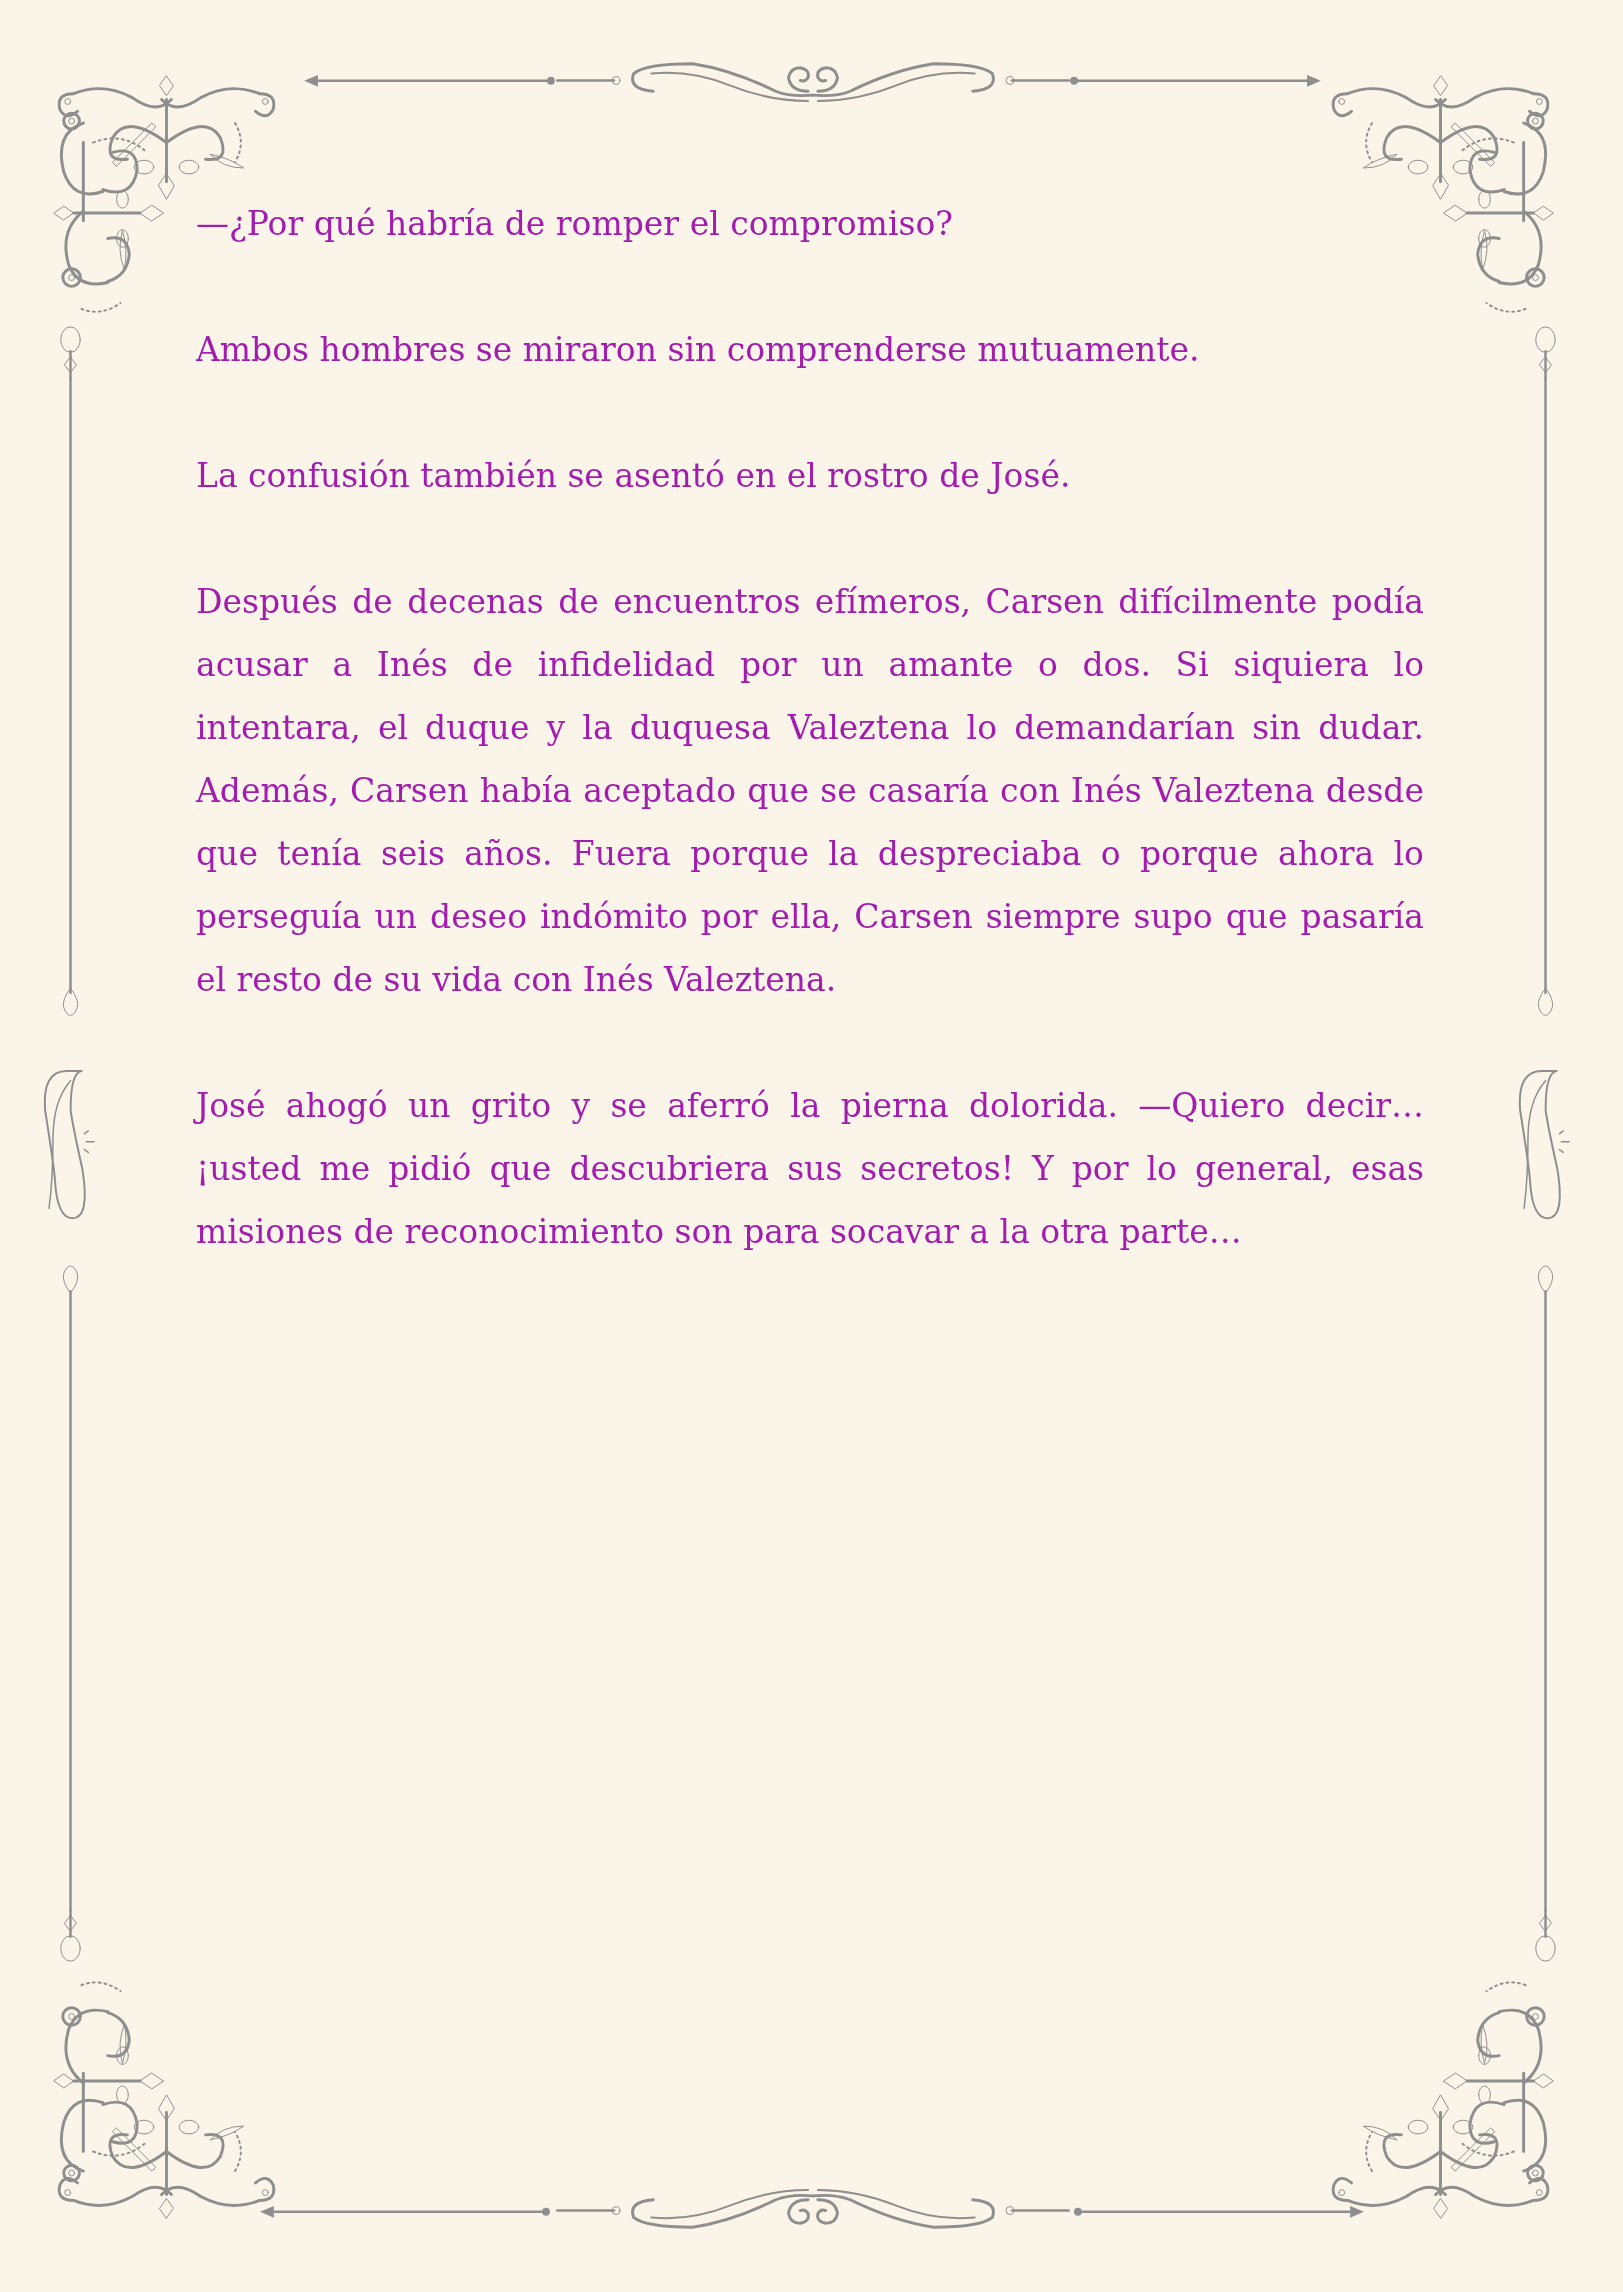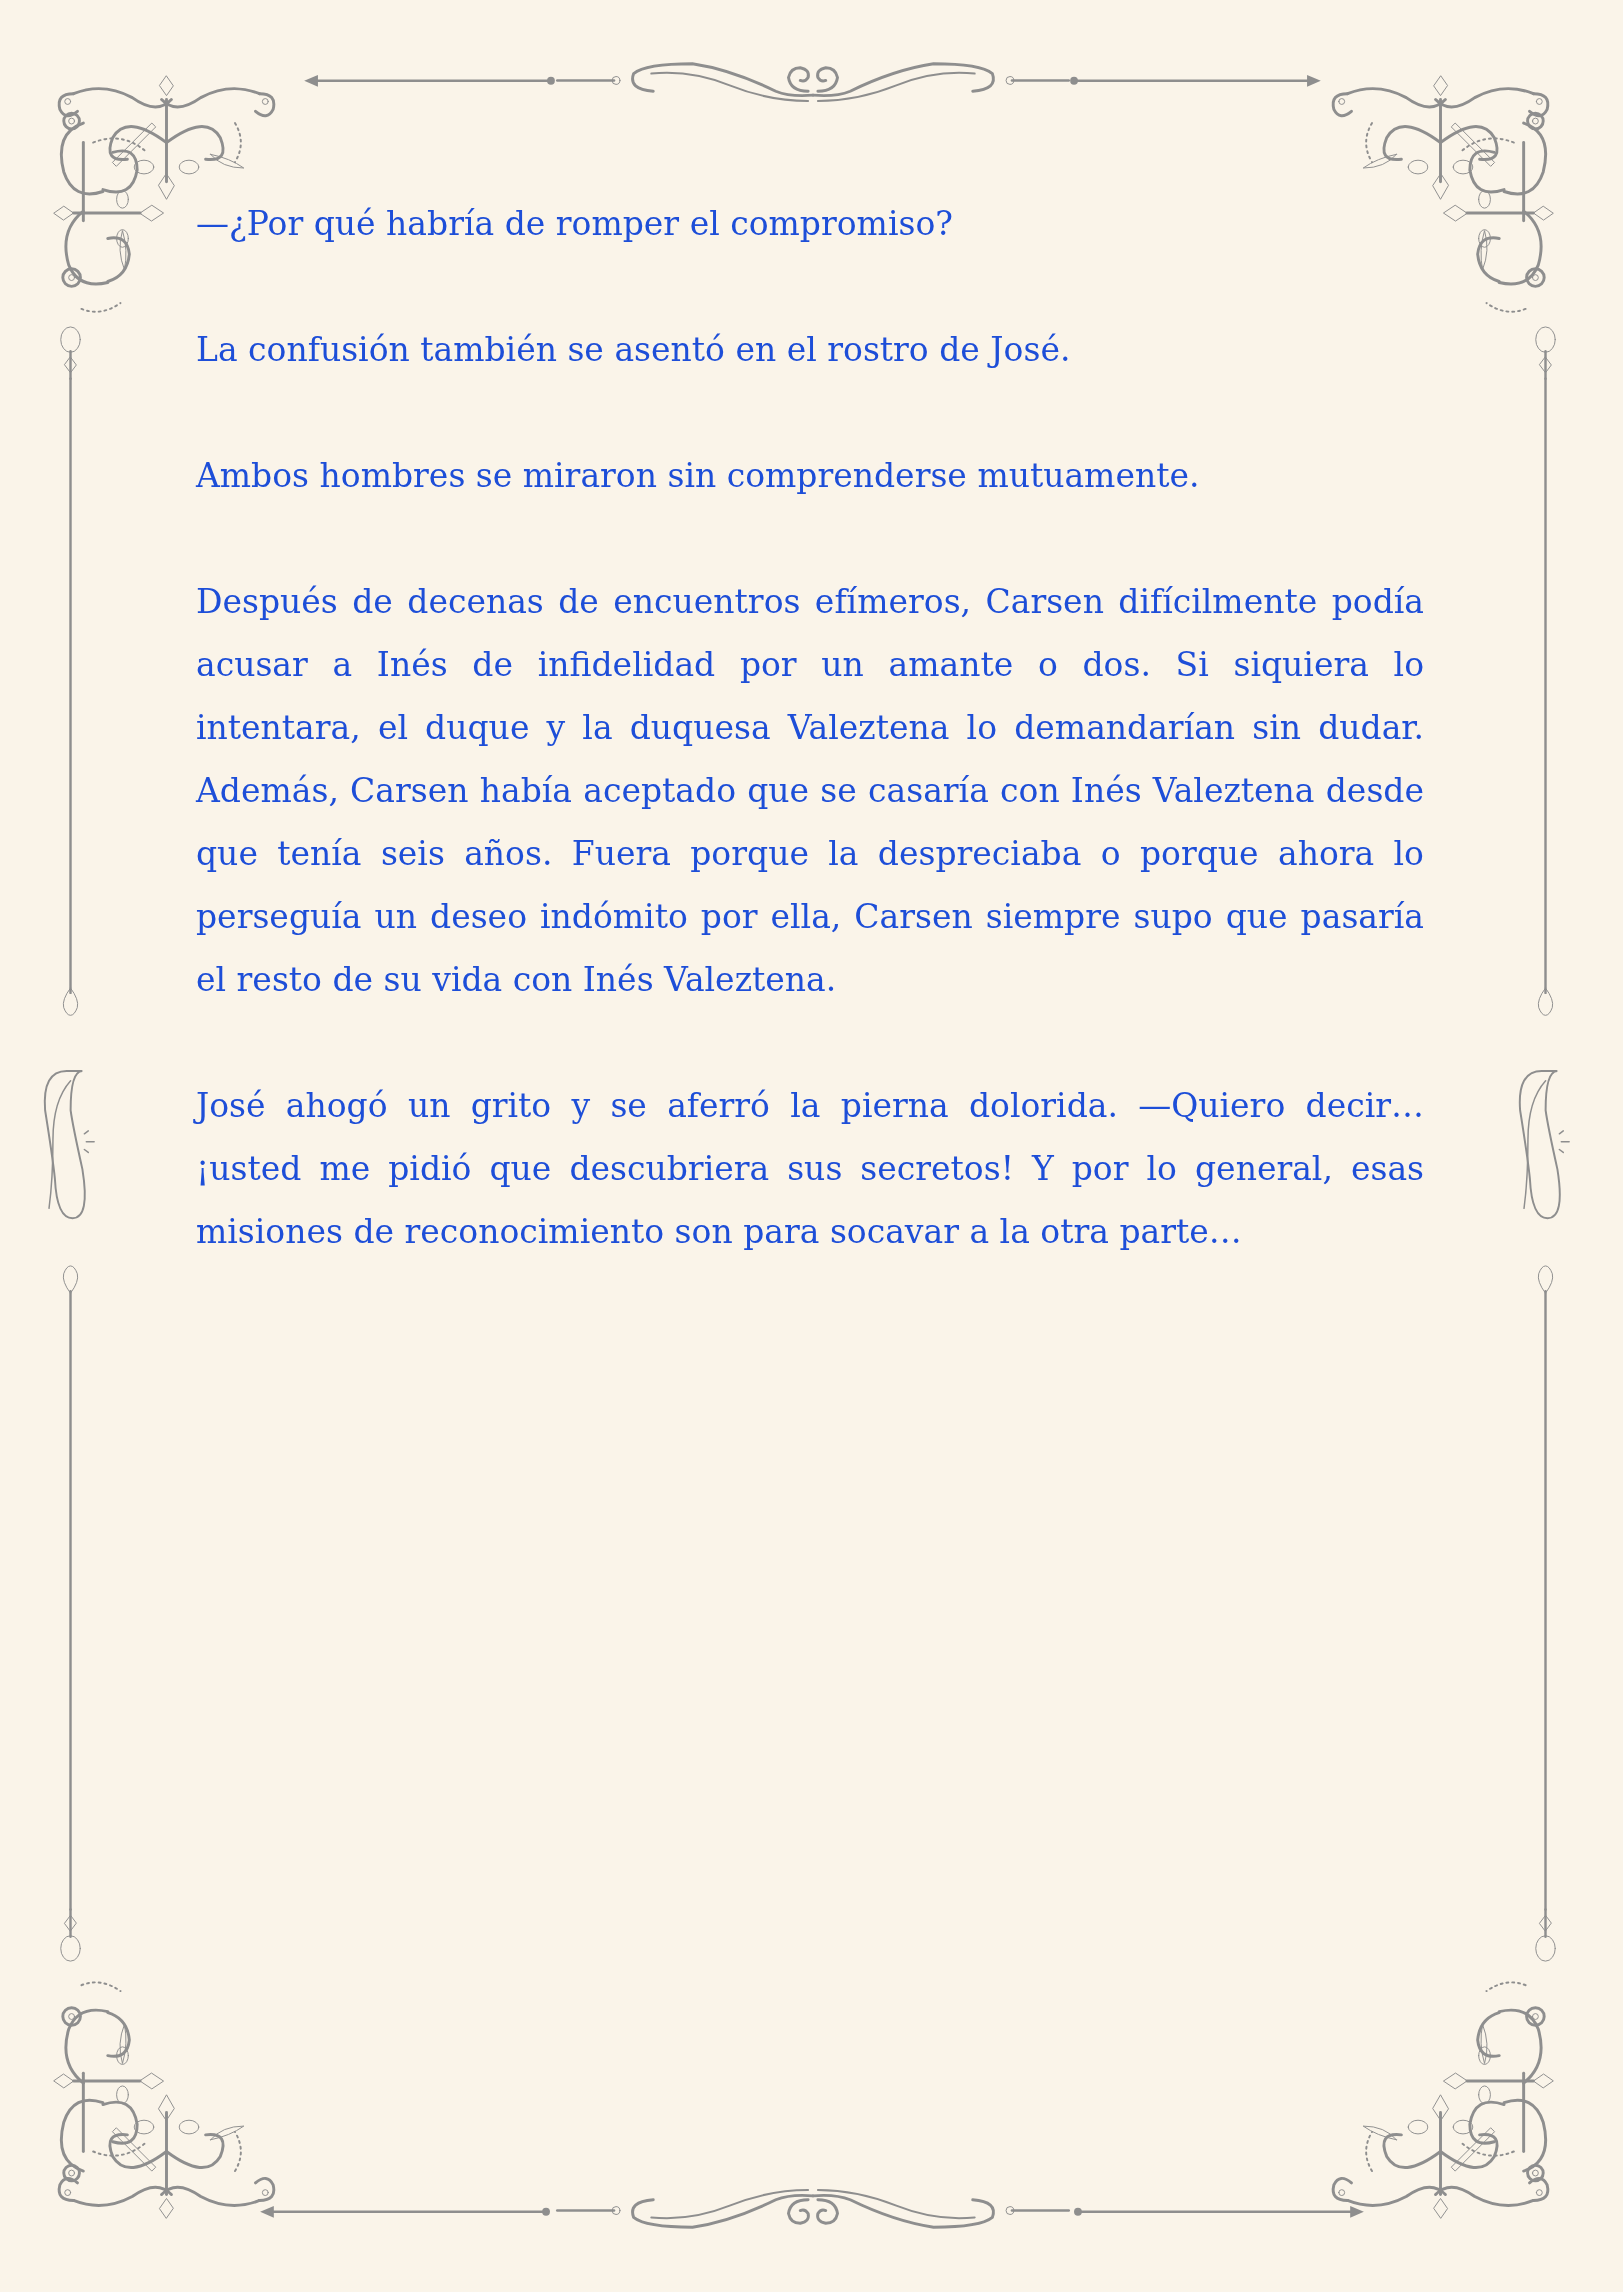--- a/index.html
+++ b/index.html
@@ -7,21 +7,21 @@
     width:1623px; height:2293px; position:relative; overflow:hidden;
     background:#faf4e9;
   }
   .orn { position:absolute; }
   .orn svg { display:block; overflow:visible; }
   .orn svg * { fill:none; stroke:#8e8e8e; stroke-linecap:round; }
   .orn svg .solid { fill:#8e8e8e; stroke:none; }
   .text {
     position:absolute; left:196px; top:192px; width:1228px;
     font-family:"DejaVu Serif", "Liberation Serif", serif;
-    font-size:33px; line-height:63px; color:#1d4ed8;
+    font-size:33px; line-height:63px; color:#a21caf;
     text-align:justify;
   }
   .text p { margin:0 0 63px 0; }
   .text p:last-child { margin-bottom:0; }
 </style>
 </head>
 <body>
 
 <svg width="0" height="0" style="position:absolute">
   <defs>
@@ -211,18 +211,18 @@
       </g>
     <path d="M20 26 L20 660" stroke-width="2.5"></path>
     <g transform="translate(20,710) scale(1,-1)">
         <use href="#finial-top"></use>
       </g>
   </svg>
 </div>
 
 <div class="text">
   <p>—¿Por qué habría de romper el compromiso?</p>
+  <p>Ambos hombres se miraron sin comprenderse mutuamente.</p>
   <p>La confusión también se asentó en el rostro de José.</p>
-  <p>Ambos hombres se miraron sin comprenderse mutuamente.</p>
   <p>Después de decenas de encuentros efímeros, Carsen difícilmente podía acusar a Inés de infidelidad por un amante o dos. Si siquiera lo intentara, el duque y la duquesa Valeztena lo demandarían sin dudar. Además, Carsen había aceptado que se casaría con Inés Valeztena desde que tenía seis años. Fuera porque la despreciaba o porque ahora lo perseguía un deseo indómito por ella, Carsen siempre supo que pasaría el resto de su vida con Inés Valeztena.</p>
   <p>José ahogó un grito y se aferró la pierna dolorida. —Quiero decir… ¡usted me pidió que descubriera sus secretos! Y por lo general, esas misiones de reconocimiento son para socavar a la otra parte…</p>
 </div>
 
 
 </body></html>

